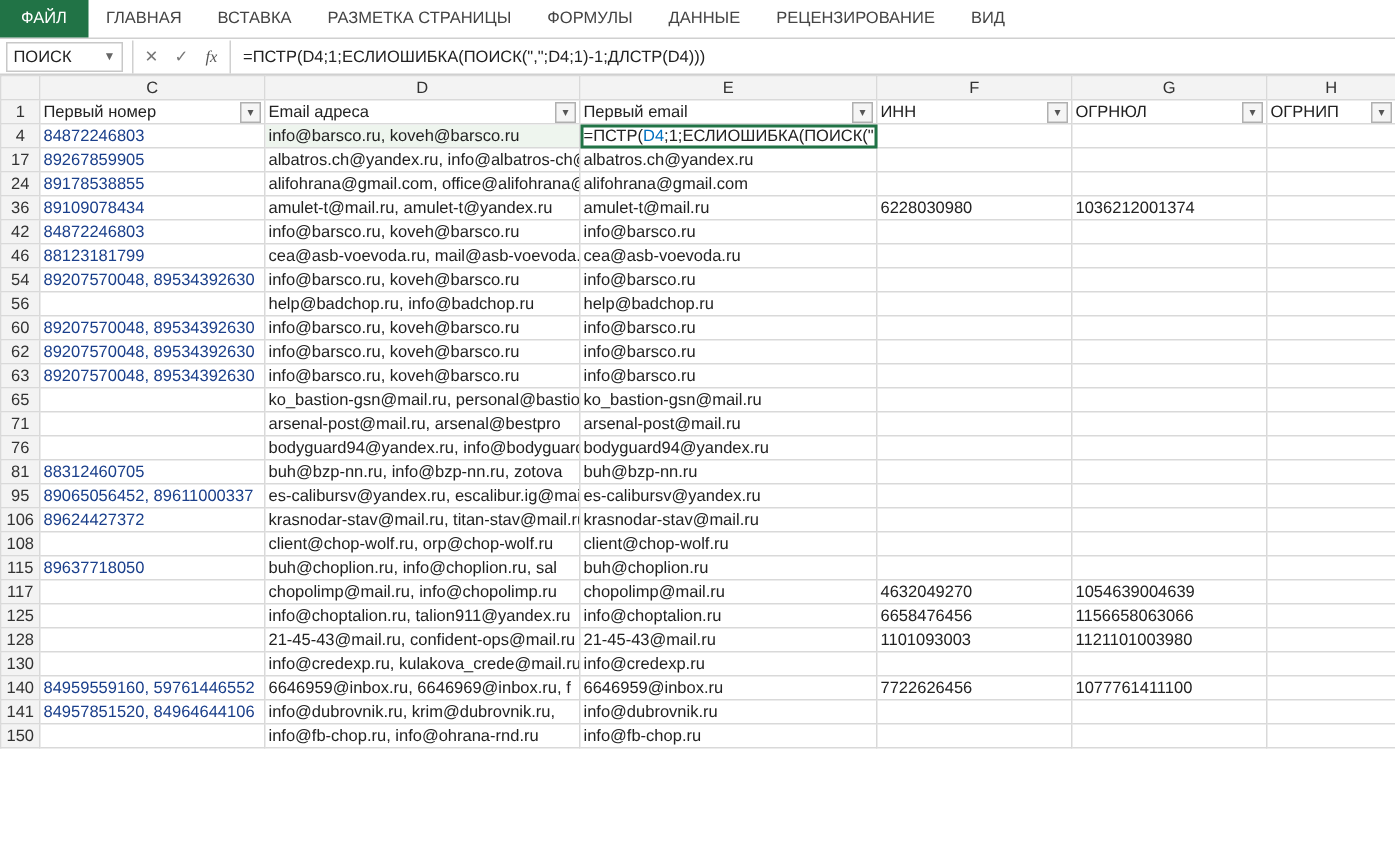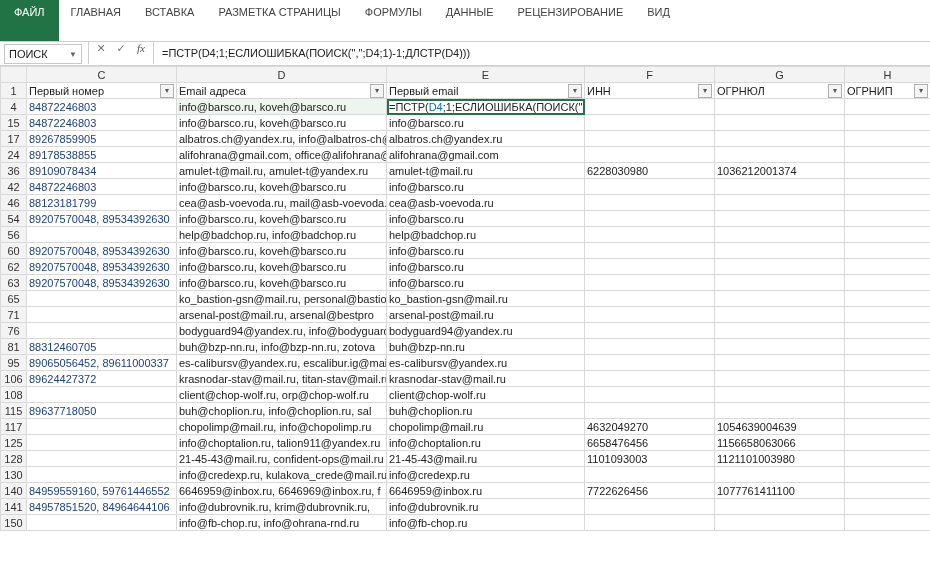--- a/index.html
+++ b/index.html
@@ -1,20 +1,20 @@
 <!DOCTYPE html>
 <html><head>
 <meta charset="utf-8">
 <style>
 * { box-sizing: border-box; margin: 0; padding: 0; }
 body { font-family: "Segoe UI", Arial, sans-serif; font-size: 11px; color: #222; overflow: hidden; background: #fff; }
-.ribbon { display: flex; align-items: stretch; background: #fff; border-bottom: 1px solid #d0d0d0; height: 42px; }
+.ribbon { display: flex; align-items: stretch; background: #fff; border-bottom: 1px solid #d0d0d0; height: 26px; }
 .ribbon .tab { padding: 6px 12px; font-size: 11px; color: #444; cursor: pointer; }
 .ribbon .tab.file { background: #217346; color: #fff; font-weight: 400; padding: 6px 14px; }
-.fxbar { display: flex; align-items: flex-start; height: 24px; border-bottom: 1px solid #d0d0d0; }
+.fxbar { display: flex; align-items: center; height: 24px; border-bottom: 1px solid #d0d0d0; }
 .namebox { width: 78px; height: 20px; margin: 2px 4px; border: 1px solid #c8c8c8; display: flex; align-items: center; padding: 0 4px; font-size: 11px; }
 .namebox .dd { margin-left: auto; font-size: 8px; color: #666; }
 .fxsep { width: 1px; background: #d0d0d0; height: 22px; margin: 0 2px; }
 .fxicon { width: 20px; text-align: center; color: #777; font-size: 11px; cursor: pointer; }
 .fxicon.fx { font-style: italic; font-family: "Times New Roman", serif; color: #555; }
 .fxinput { flex: 1; padding: 0 6px; font-size: 11px; height: 22px; line-height: 22px; }
 .grid-wrap { position: relative; height: calc(570px - 50px); overflow: auto; }
 table.grid { border-collapse: collapse; table-layout: fixed; width: 100%; }
 table.grid th, table.grid td { border: 1px solid #d9d9d9; height: 16px; padding: 0 2px; font-size: 11px; white-space: nowrap; overflow: hidden; text-overflow: clip; vertical-align: middle; }
 table.grid th { background: #f3f3f3; font-weight: 400; color: #333; text-align: center; }
@@ -91,29 +91,20 @@
         <tr>
           <td class="rowhdr">4</td>
           <td class="num">84872246803</td>
           <td class="cell-input">info@barsco.ru, koveh@barsco.ru</td>
           <td class="cell-active ovf"><span>=ПСТР(</span><span class="formula-ref">D4</span><span>;1;ЕСЛИОШИБКА(ПОИСК(",";</span></td>
           <td></td>
           <td></td>
           <td></td>
         </tr>
         <tr>
-          <td class="rowhdr">15</td>
-          <td class="num">84872246803</td>
-          <td>info@barsco.ru, koveh@barsco.ru</td>
-          <td>info@barsco.ru</td>
-          <td></td>
-          <td></td>
-          <td></td>
-        </tr>
-        <tr>
           <td class="rowhdr">17</td>
           <td class="num">89267859905</td>
           <td>albatros.ch@yandex.ru, info@albatros-ch@yandex.ru</td>
           <td>albatros.ch@yandex.ru</td>
           <td></td>
           <td></td>
           <td></td>
         </tr>
         <tr>
           <td class="rowhdr">24</td>

